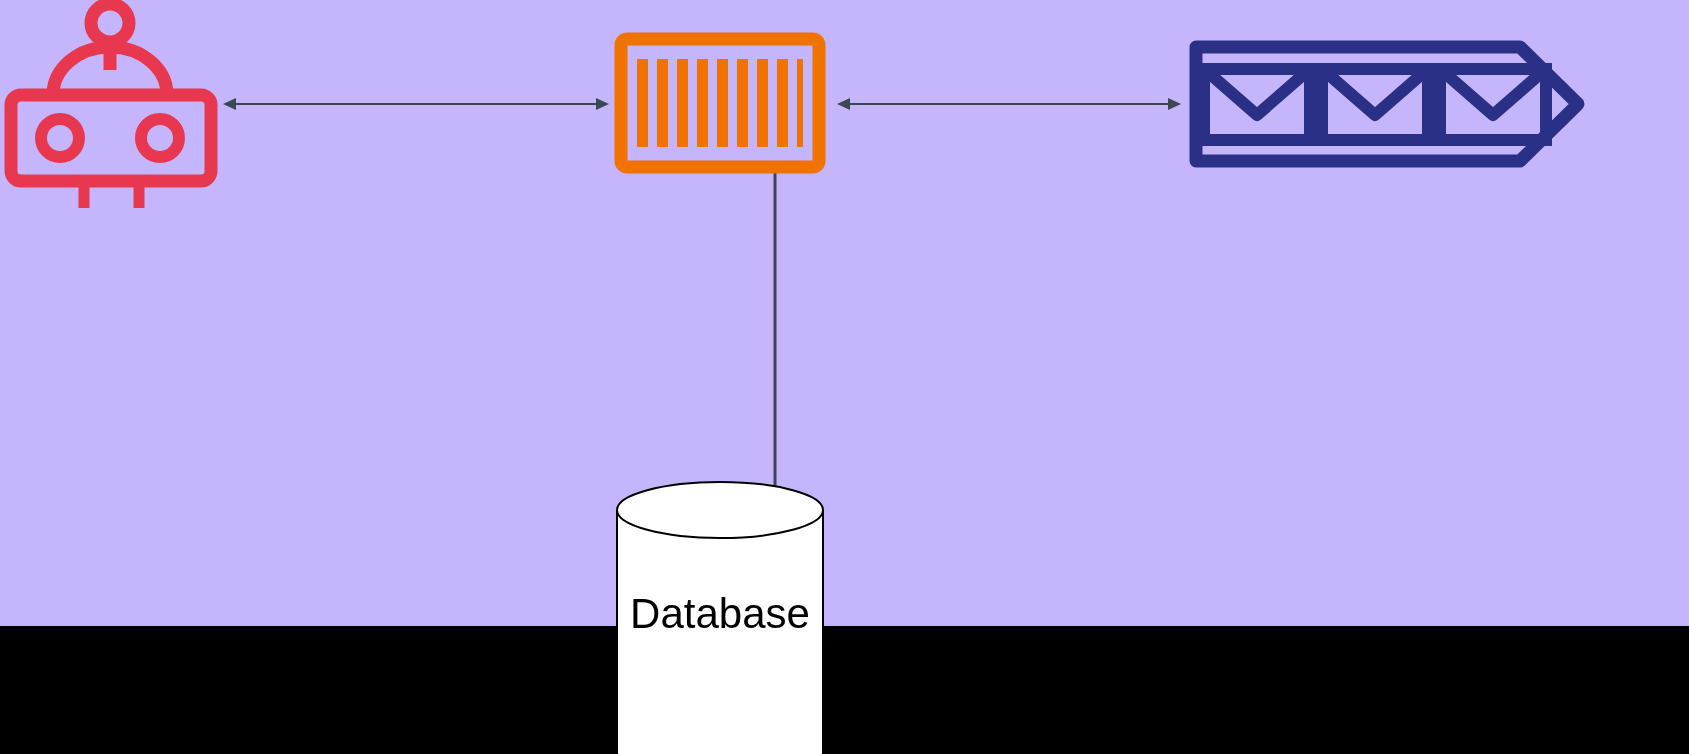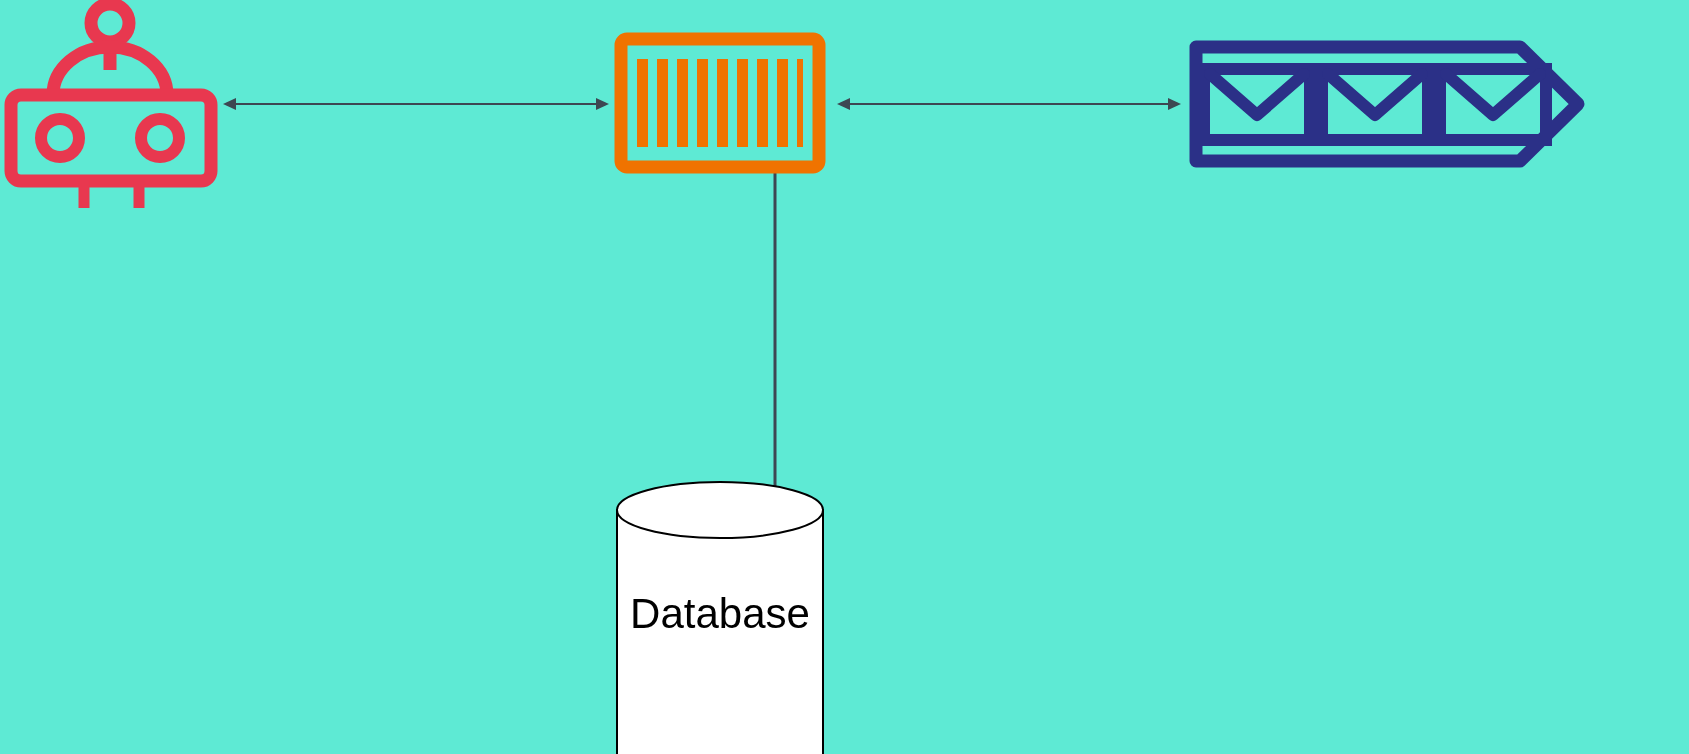--- a/index.html
+++ b/index.html
@@ -10,22 +10,22 @@
   }
   body {
     width: 1689px;
     height: 754px;
     overflow: hidden;
     font-family: "Liberation Sans", sans-serif;
   }
   #diagram-canvas {
     position: relative;
     width: 1689px;
-    height: 754px;
-    background: #5eead4;
+    height: 626px;
+    background: #c4b5fd;
   }
   #diagram-svg {
     position: absolute;
     left: 0;
     top: 0;
     width: 1689px;
     height: 754px;
     display: block;
   }
   .db-label {

